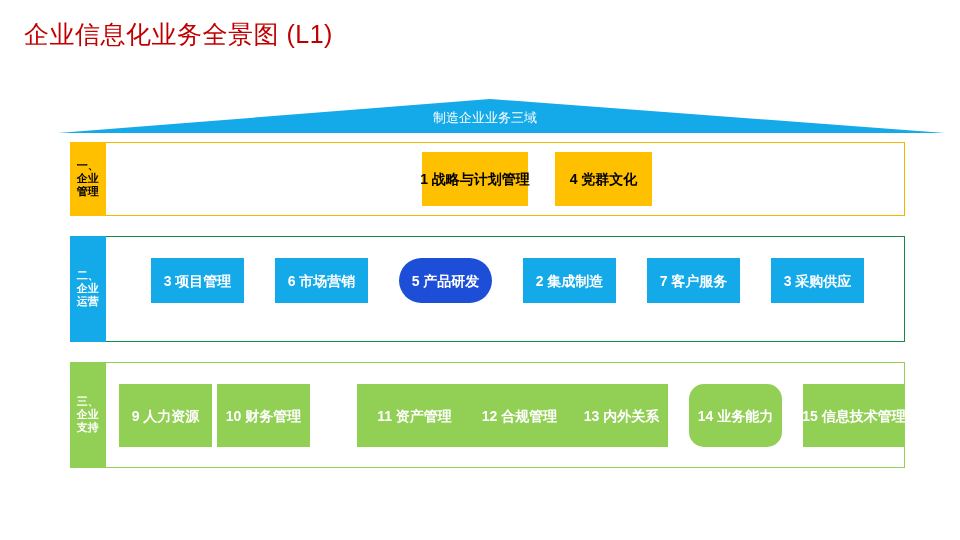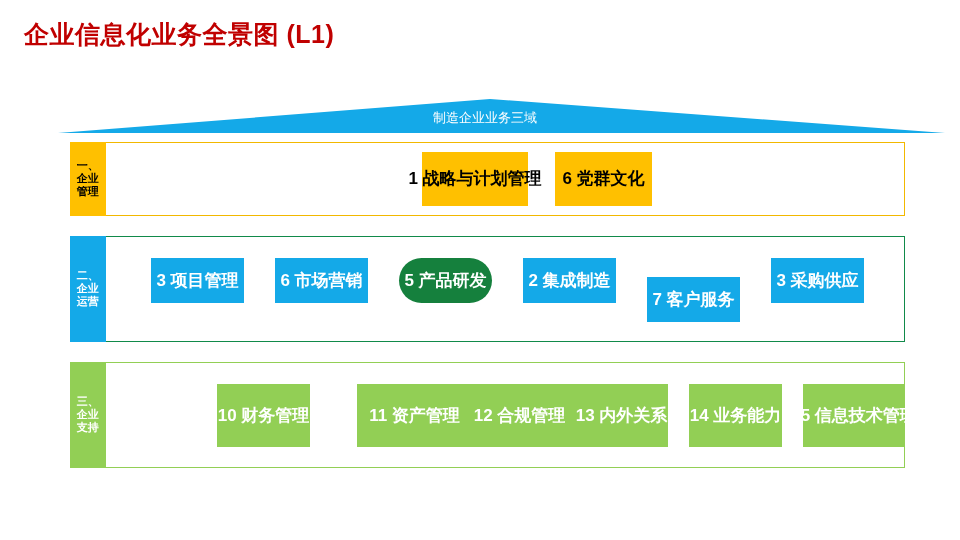--- a/index.html
+++ b/index.html
@@ -14,21 +14,21 @@
     overflow: hidden;
     font-family: "Liberation Sans", "DejaVu Sans", sans-serif;
   }
 
   
   #page-title {
     position: absolute;
     left: 24px;
     top: 18px;
     font-size: 25px;
-    font-weight: bold;
+    font-weight: normal;
     color: #C00000;
     letter-spacing: 0.5px;
     white-space: nowrap;
   }
 
   
   #roof-wrap {
     position: absolute;
     left: 0px;
     top: 98px;
@@ -99,21 +99,21 @@
     align-items: center;
   }
 
   .cell {
     position: absolute;
     box-sizing: border-box;
     display: flex;
     align-items: center;
     justify-content: center;
     text-align: center;
-    font-size: 17px;
+    font-size: 14px;
     font-weight: bold;
     line-height: 14px;
     white-space: nowrap;
   }
 
   
   #band-1 .cell {
     top: 9px;
     height: 54px;
     background: #FFC000;
@@ -149,51 +149,52 @@
 <div class="band" id="band-1" style="border-color: rgb(242, 184, 0);">
   <div class="band-tab" style="background: rgb(255, 192, 0); color: rgb(0, 0, 0);">
     <div>
       <span>一、</span>
       <span>企业</span>
       <span>管理</span>
     </div>
   </div>
   <div class="cells">
     <div class="cell" style="left: 315px; width: 106px; background: rgb(255, 192, 0); color: rgb(0, 0, 0);">1 战略与计划管理</div>
-    <div class="cell" style="left: 448px; width: 97px; background: rgb(255, 192, 0); color: rgb(0, 0, 0);">6 党群文化</div>
+    <div class="cell" style="left: 448px; width: 97px; background: rgb(255, 192, 0); color: rgb(0, 0, 0);">4 党群文化</div>
   </div>
 </div>
 
 <div class="band" id="band-2" style="border-color: rgb(17, 138, 74);">
   <div class="band-tab" style="background: rgb(20, 169, 232); color: rgb(255, 255, 255);">
     <div>
       <span>二、</span>
       <span>企业</span>
       <span>运营</span>
     </div>
   </div>
   <div class="cells">
     <div class="cell" style="left: 44px; width: 93px; background: rgb(20, 169, 232); color: rgb(255, 255, 255);">3 项目管理</div>
     <div class="cell" style="left: 168px; width: 93px; background: rgb(20, 169, 232); color: rgb(255, 255, 255);">6 市场营销</div>
-    <div class="cell" style="left: 292px; width: 93px; background: #15803d; color: rgb(255, 255, 255); border-radius: 23px;">5 产品研发</div>
+    <div class="cell" style="left: 292px; width: 93px; background: #1d4ed8; color: rgb(255, 255, 255); border-radius: 23px;">5 产品研发</div>
     <div class="cell" style="left: 416px; width: 93px; background: rgb(20, 169, 232); color: rgb(255, 255, 255);">2 集成制造</div>
-    <div class="cell" style="left: 540px; width: 93px; background: rgb(20, 169, 232); color: rgb(255, 255, 255); margin-top: 19px;">7 客户服务</div>
+    <div class="cell" style="left: 540px; width: 93px; background: rgb(20, 169, 232); color: rgb(255, 255, 255);">7 客户服务</div>
     <div class="cell" style="left: 664px; width: 93px; background: rgb(20, 169, 232); color: rgb(255, 255, 255);">3 采购供应</div>
   </div>
 </div>
 
 <div class="band" id="band-3" style="border-color: rgb(146, 207, 85);">
   <div class="band-tab" style="background: rgb(146, 207, 85); color: rgb(255, 255, 255);">
     <div>
       <span>三、</span>
       <span>企业</span>
       <span>支持</span>
     </div>
   </div>
   <div class="cells">
+    <div class="cell" style="left: 12px; width: 93px; background: rgb(146, 207, 85); color: rgb(255, 255, 255);">9 人力资源</div>
     <div class="cell" style="left: 110px; width: 93px; background: rgb(146, 207, 85); color: rgb(255, 255, 255);">10 财务管理</div>
     <div class="cell" style="left: 250px; width: 115px; background: rgb(146, 207, 85); color: rgb(255, 255, 255);">11 资产管理</div>
     <div class="cell" style="left: 354px; width: 117px; background: rgb(146, 207, 85); color: rgb(255, 255, 255);">12 合规管理</div>
     <div class="cell" style="left: 468px; width: 93px; background: rgb(146, 207, 85); color: rgb(255, 255, 255);">13 内外关系</div>
-    <div class="cell" style="left: 582px; width: 93px; background: rgb(146, 207, 85); color: rgb(255, 255, 255);">14 业务能力</div>
+    <div class="cell" style="left: 582px; width: 93px; background: rgb(146, 207, 85); color: rgb(255, 255, 255); border-radius: 15px;">14 业务能力</div>
     <div class="cell" style="left: 696px; width: 102px; background: rgb(146, 207, 85); color: rgb(255, 255, 255);">15 信息技术管理</div>
   </div>
 </div>
 
 </body></html>

